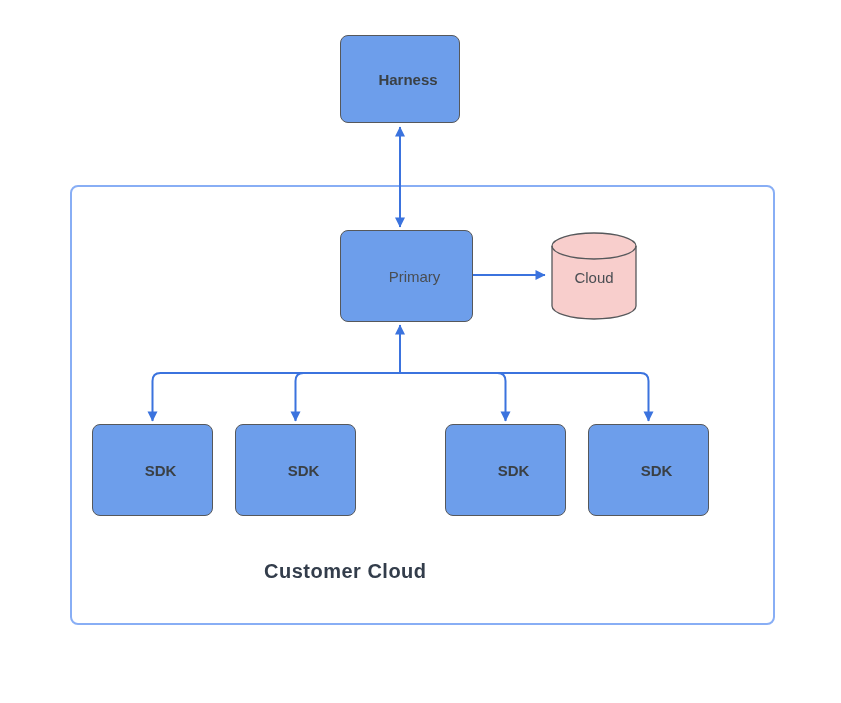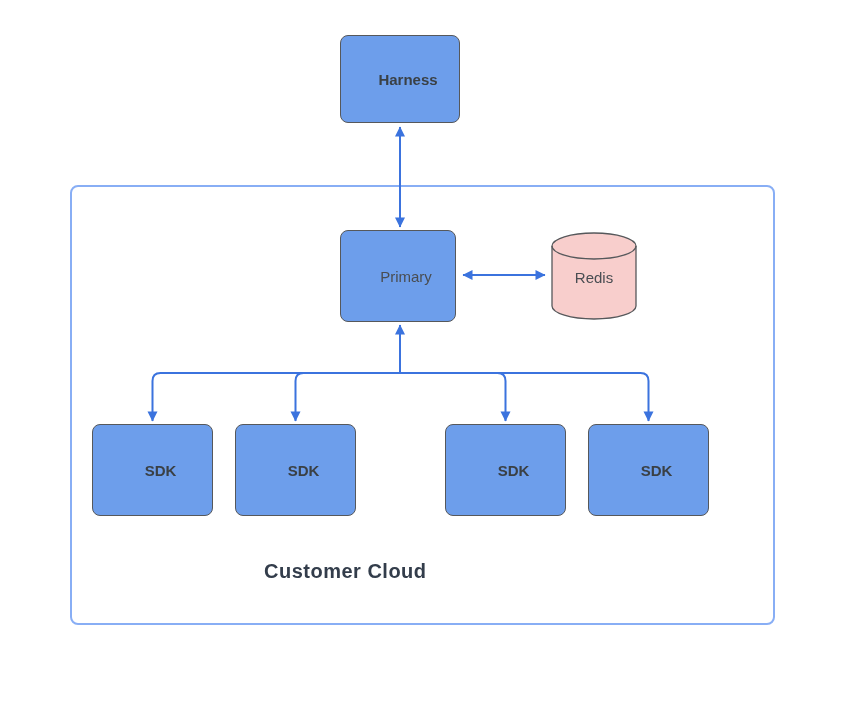--- a/index.html
+++ b/index.html
@@ -69,21 +69,21 @@
   .node-label-bold {
     font-weight: bold;
     font-size: 15px;
     color: var(--label-dark);
   }
   .node-label {
     font-size: 15px;
     color: var(--label-regular);
   }
   .node-harness { left: 340px; top: 35px;  width: 120px; height: 88px; }
-  .node-primary { left: 340px; top: 230px; width: 116px; height: 92px; }
+  .node-primary { left: 340px; top: 230px; width: 133px; height: 92px; }
   .node-sdk-1   { left: 92px;  top: 424px; width: 121px; height: 92px; }
   .node-sdk-2   { left: 235px; top: 424px; width: 121px; height: 92px; }
   .node-sdk-3   { left: 445px; top: 424px; width: 121px; height: 92px; }
   .node-sdk-4   { left: 588px; top: 424px; width: 121px; height: 92px; }
   .node-redis {
     position: absolute;
     left: 548px; top: 230px; width: 92px; height: 92px;
     z-index: 3;
   }
   .cylinder-body { display: block; }
@@ -143,21 +143,21 @@
   <div class="node node-primary">
     <span class="node-label">Primary</span>
   </div>
 
   <div class="node-redis">
     <svg class="cylinder-body" width="92" height="92" viewBox="0 0 92 92" xmlns="http://www.w3.org/2000/svg">
       <path class="cylinder-fill" d="M4,16 a42,13 0 0 1 84,0 v60 a42,13 0 0 1 -84,0 z"></path>
       <path class="cylinder-inner-arc" d="M4,16 a42,13 0 0 0 84,0"></path>
     </svg>
     <div class="redis-label">
-      <span class="node-label">Redis</span>
+      <span class="node-label">Cloud</span>
     </div>
   </div>
 
   <div class="node node-sdk-1">
     <span class="node-label-bold">SDK</span>
   </div>
   <div class="node node-sdk-2">
     <span class="node-label-bold">SDK</span>
   </div>
   <div class="node node-sdk-3">

